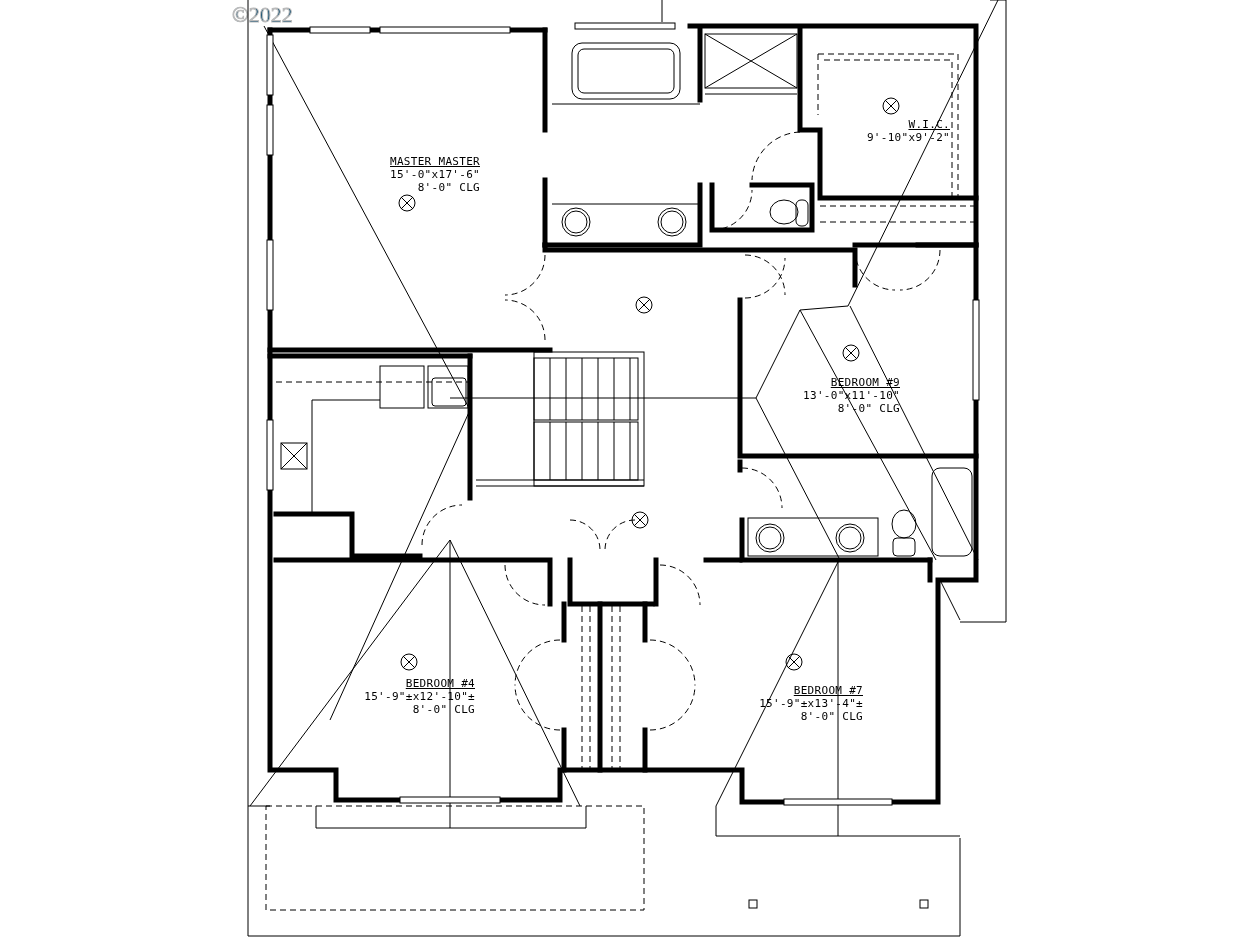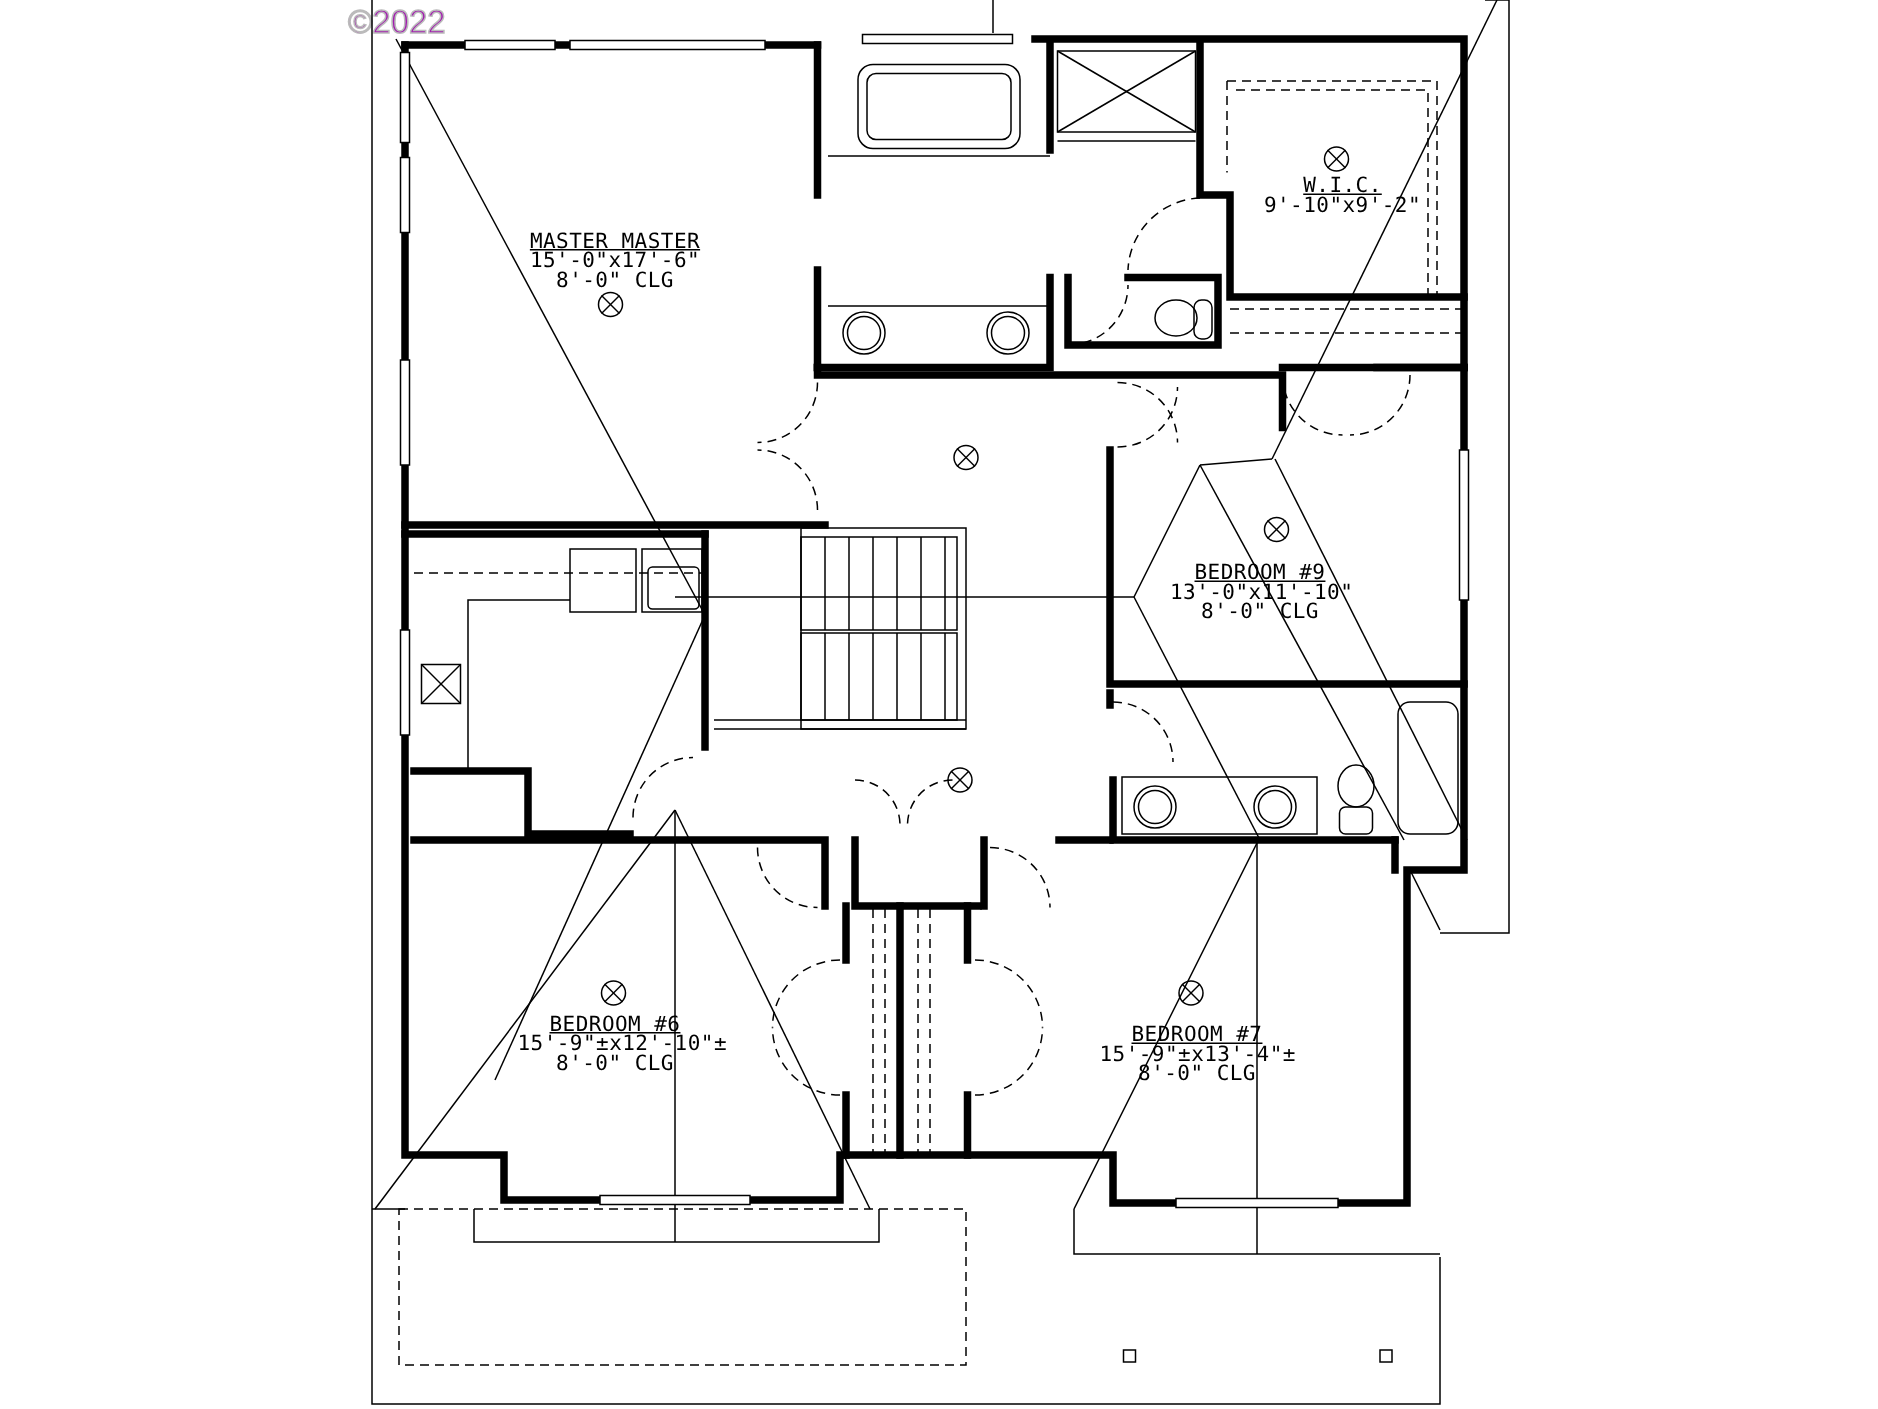--- a/index.html
+++ b/index.html
@@ -1,24 +1,24 @@
 <!DOCTYPE html>
 <html><head>
 <meta charset="utf-8">
 <style>
   html, body { margin:0; padding:0; background:#ffffff; }
   body { width:1252px; height:939px; position:relative; overflow:hidden; font-family:"DejaVu Sans Mono", monospace; }
   #plan { position:absolute; left:0; top:0; width:1252px; height:939px; }
   .w { stroke:#000; stroke-width:5; fill:none; stroke-linecap:square; }
   .t { stroke:#000; stroke-width:1; fill:none; }
   .d { stroke:#000; stroke-width:1; fill:none; stroke-dasharray:6 4; }
-  .lbl { position:absolute; text-align:center; color:#000; font-size:14px; line-height:13px; white-space:nowrap; letter-spacing:0.3px; }
+  .lbl { position:absolute; text-align:right; color:#000; font-size:11px; line-height:13px; white-space:nowrap; letter-spacing:0.3px; }
   .lbl .name { text-decoration:underline; display:block; }
   .lbl .dim, .lbl .clg { display:block; }
-  .wm { position:absolute; left:232px; top:2px; font-family:Liberation Sans, sans-serif; font-size:22px; color:#a21caf; -webkit-text-stroke:1px #bbb; }
+  .wm { position:absolute; left:232px; top:2px; font-family:Liberation Serif, serif; font-size:22px; color:#0c4a6e; -webkit-text-stroke:1px #bbb; }
 </style>
 </head>
 <body>
 
 <div class="wm">©2022</div>
 
 <svg id="plan" viewBox="0 0 1252 939" xmlns="http://www.w3.org/2000/svg">
 
   <g class="t">
     <polyline points="248,0 248,936 960,936 960,838"></polyline>
@@ -237,21 +237,21 @@
 <div class="lbl" style="left:840px; top:118px; width:110px;">
   <span class="name">W.I.C.</span>
   <span class="dim">9'-10"x9'-2"</span>
 </div>
 <div class="lbl" style="left:780px; top:376px; width:120px;">
   <span class="name">BEDROOM #9</span>
   <span class="dim">13'-0"x11'-10"</span>
   <span class="clg">8'-0" CLG</span>
 </div>
 <div class="lbl" style="left:345px; top:677px; width:130px;">
-  <span class="name">BEDROOM #6</span>
+  <span class="name">BEDROOM #4</span>
   <span class="dim">15'-9"±x12'-10"±</span>
   <span class="clg">8'-0" CLG</span>
 </div>
 <div class="lbl" style="left:733px; top:684px; width:130px;">
   <span class="name">BEDROOM #7</span>
   <span class="dim">15'-9"±x13'-4"±</span>
   <span class="clg">8'-0" CLG</span>
 </div>
 
 </body></html>

